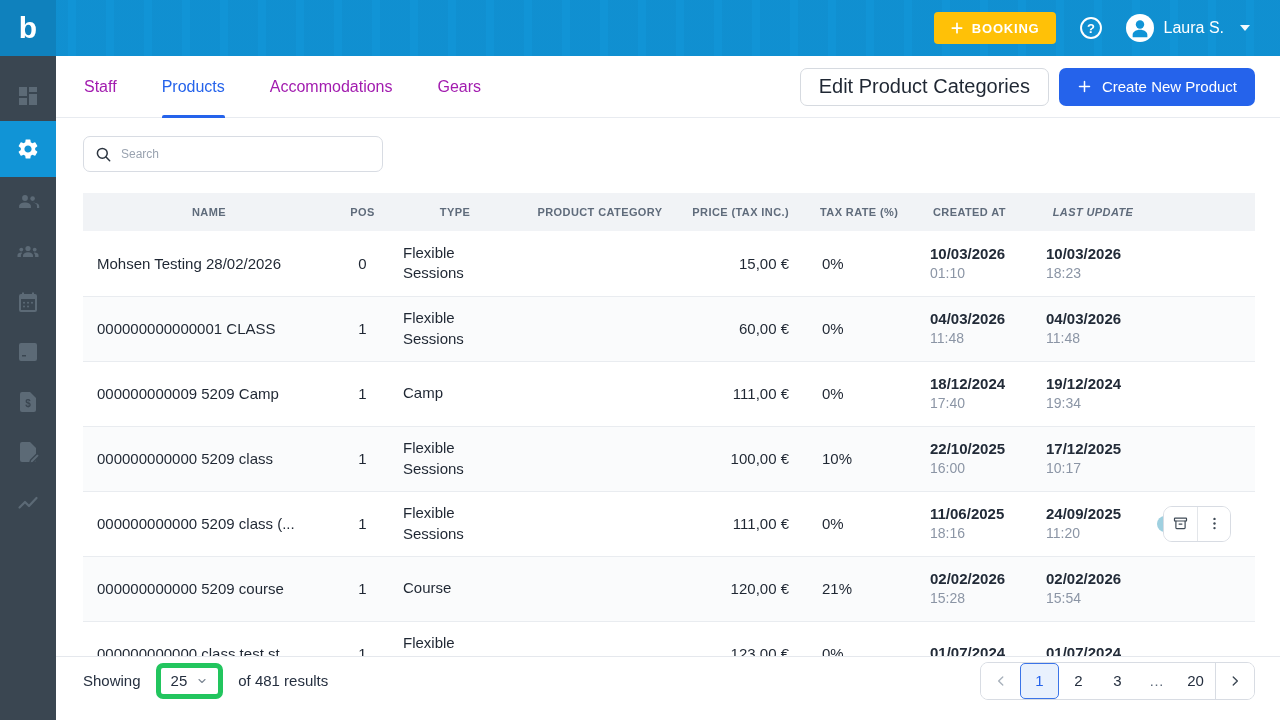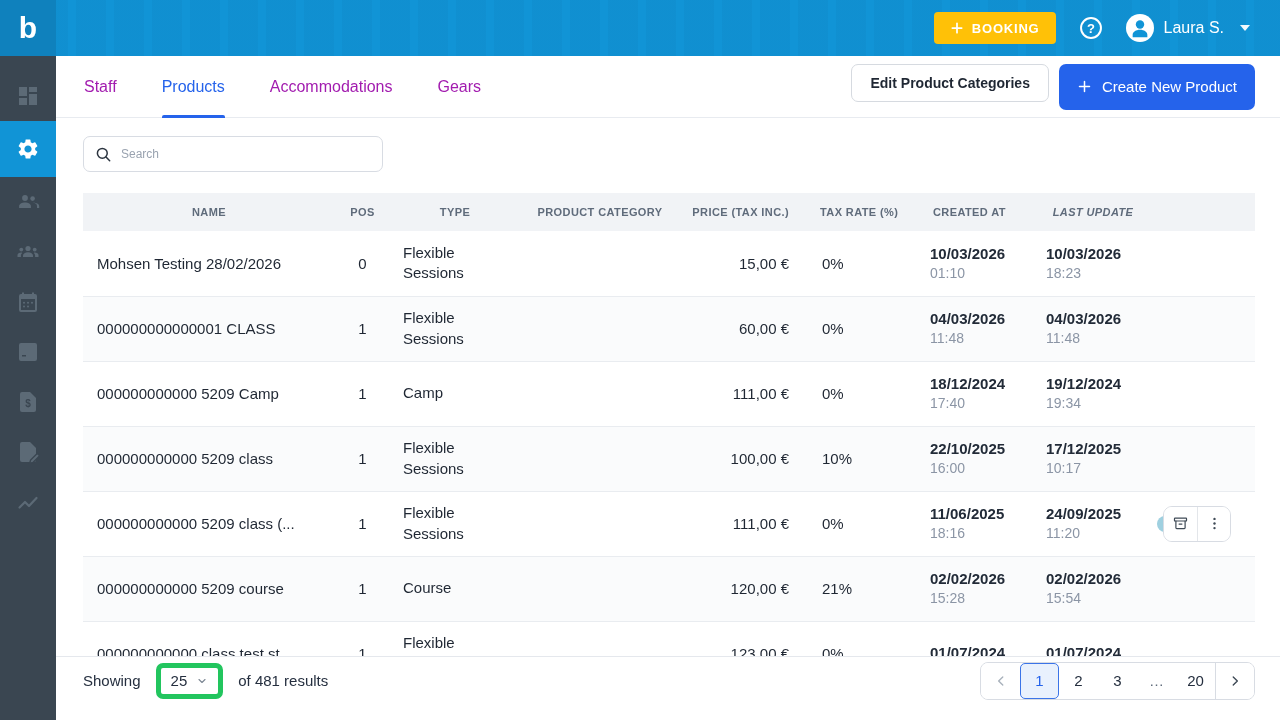--- a/index.html
+++ b/index.html
@@ -40,22 +40,22 @@
     background:#fff; overflow:hidden; }
   .tabbar { height:62px; display:flex; align-items:center; border-bottom:1px solid #e8ebf0;
     padding:0 25px 0 28px; }
   .tab { margin-right:45px; font-size:16px; color:#a21caf; height:62px; display:flex;
     align-items:center; position:relative; cursor:pointer; white-space:nowrap; }
   .tab.active { color:#2563eb; font-weight:500; }
   .tab.active::after { content:''; position:absolute; left:0; right:0; bottom:0; height:3px;
     background:#2563eb; border-radius:2px 2px 0 0; }
   .tab-actions { margin-left:auto; display:flex; gap:10px; }
   .btn-secondary { height:38px; padding:0 18px; border:1px solid #d6dae0; border-radius:7px;
-    background:#fff; font-size:14px; font-weight:700; color:#1f2733; cursor:pointer; }
-  .btn-primary { height:46px; padding:0 18px; border:none; border-radius:7px; background:#2563eb;
+    background:#fff; font-size:20px; font-weight:400; color:#1f2733; cursor:pointer; }
+  .btn-primary { height:38px; padding:0 18px; border:none; border-radius:7px; background:#2563eb;
     color:#fff; font-size:15px; font-weight:500; display:flex; align-items:center; gap:10px; cursor:pointer; }
 
   .content-body { padding:18px 25px 0 27px; }
   .search-box { width:300px; height:36px; border:1px solid #d8dce3; border-radius:7px;
     display:flex; align-items:center; padding:0 10px; gap:8px; background:#fff; }
   .search-box input { border:none; outline:none; font-size:12px; color:#1f2733; flex:1;
     font-family:inherit; }
   .search-box input::placeholder { color:#9aa3b0; }
 
   
@@ -316,21 +316,21 @@
                       <circle cx="12" cy="12" r="1.7"></circle>
                       <circle cx="12" cy="18.5" r="1.7"></circle>
                     </svg>
           </button>
         </div>
       </div>
     </td>
   </tr>
 
   <tr>
-    <td>000000000000 5209 Camp</td>
+    <td>000000000009 5209 Camp</td>
     <td>1</td>
     <td>Camp</td>
     <td></td>
     <td>111,00 €</td>
     <td>0%</td>
     <td>
       <div class="date">18/12/2024</div>
       <div class="time">17:40</div>
     </td>
     <td>

